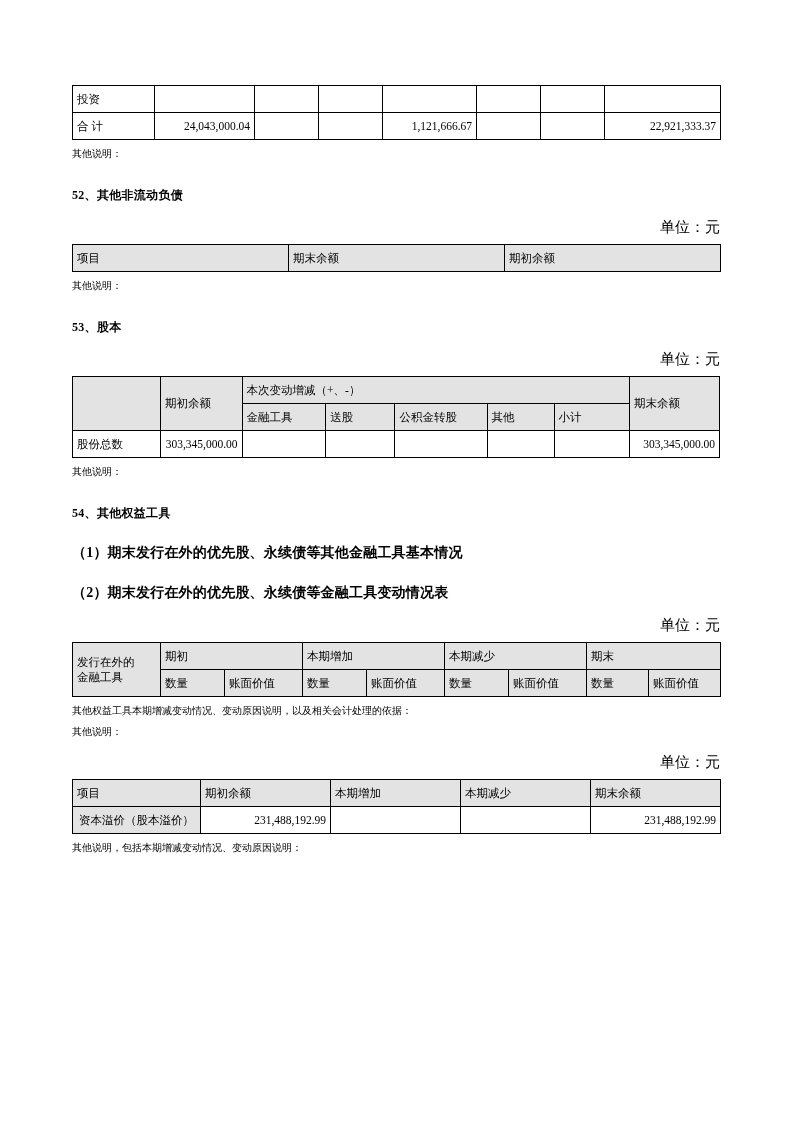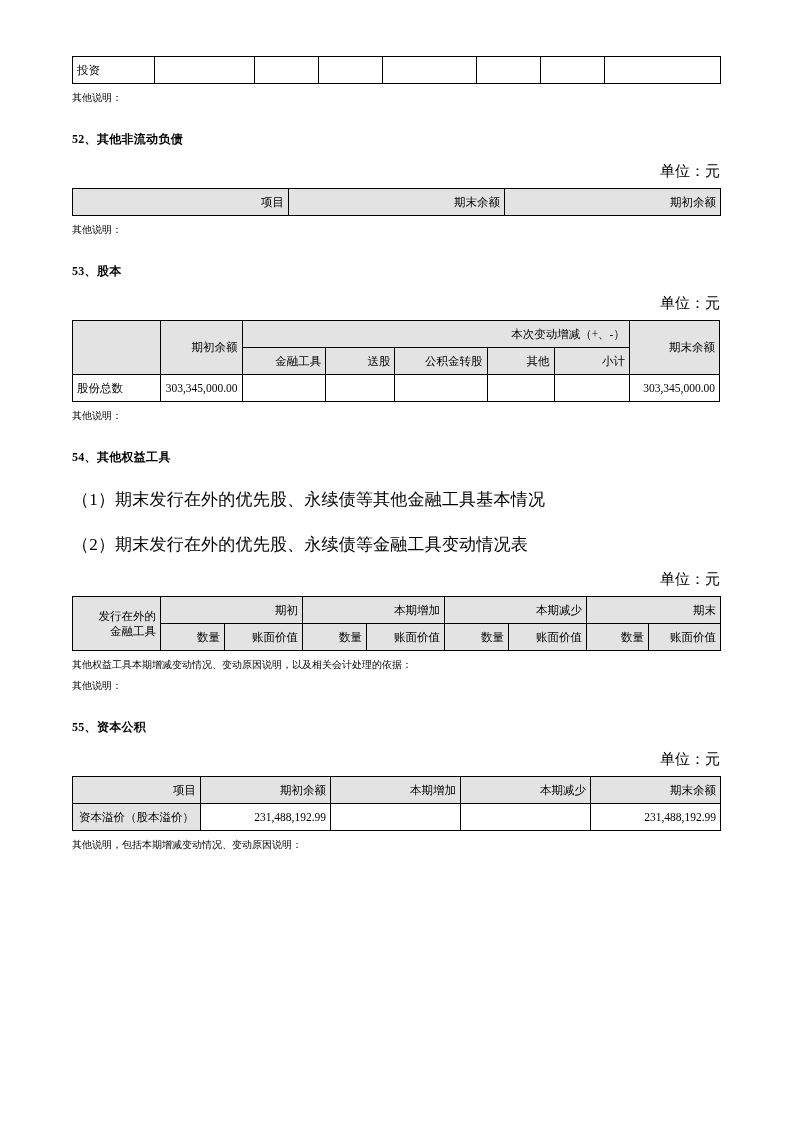--- a/index.html
+++ b/index.html
@@ -12,42 +12,42 @@
     height: 1122px;
     font-family: "Liberation Serif", "DejaVu Serif", serif;
     color: #000000;
     position: relative;
     overflow: hidden;
   }
   .page {
     box-sizing: border-box;
     width: 793px;
     height: 880px;
-    padding: 56px 72px 0 72px;
+    padding: 85px 72px 0 72px;
     position: relative;
   }
   
   table.doc {
     border-collapse: collapse;
     width: 648px;
     table-layout: fixed;
   }
   table.doc td, table.doc th {
     border: 1px solid #000000;
     font-weight: normal;
     font-size: 11.5px;
     line-height: 1.25;
     padding: 5px 4px;
     height: 16px;
     vertical-align: middle;
     word-break: break-all;
   }
   .hdr {
     background: #e3e3e3;
-    text-align: right;
+    text-align: left;
   }
   .lbl {
     background: #e3e3e3;
     text-align: center;
     padding-left: 5px;
   }
   .num {
     text-align: right;
     padding-right: 5px;
     font-family: "Liberation Serif", serif;
@@ -55,22 +55,22 @@
   .lft { text-align: left; padding-left: 5px; }
 
   
   h2.sec {
     font-size: 12px;
     font-weight: bold;
     margin: 26px 0 10px 0;
     letter-spacing: 0.3px;
   }
   h3.sub {
-    font-size: 17px;
-    font-weight: normal;
+    font-size: 14px;
+    font-weight: bold;
     margin: 22px 0 8px 0;
     letter-spacing: 0.2px;
   }
   p.note {
     font-size: 10px;
     margin: 7px 0 0 0;
     line-height: 1.4;
   }
   p.unit {
     font-size: 15px;
@@ -101,20 +101,30 @@
       <tbody>
           <tr>
         <td class="lft">投资</td>
         <td class="num"></td>
         <td class="num"></td>
         <td class="num"></td>
         <td class="num"></td>
         <td class="num"></td>
         <td class="num"></td>
         <td class="num"></td>
+      </tr>
+      <tr>
+        <td class="lft">合  计</td>
+        <td class="num">24,043,000.04</td>
+        <td class="num"></td>
+        <td class="num"></td>
+        <td class="num">1,121,666.67</td>
+        <td class="num"></td>
+        <td class="num"></td>
+        <td class="num">22,921,333.37</td>
       </tr>
     </tbody>
       </table>
   </div>
   <p class="note">其他说明：</p>
 
   <h2 class="sec">52、其他非流动负债</h2>
   <p class="unit">单位：元</p>
   <div class="tbl-wrap">
     <table class="doc">
@@ -214,21 +224,20 @@
         <td class="hdr">账面价值</td>
         <td class="hdr">数量</td>
         <td class="hdr">账面价值</td>
       </tr>
     </tbody>
       </table>
   </div>
   <p class="note">其他权益工具本期增减变动情况、变动原因说明，以及相关会计处理的依据：</p>
   <p class="note">其他说明：</p>
 
-  <h2 class="sec">55、资本公积</h2>
   <p class="unit">单位：元</p>
   <div class="tbl-wrap">
     <table class="doc">
       <colgroup>
         <col style="width:128px">
         <col style="width:130px">
         <col style="width:130px">
         <col style="width:130px">
         <col style="width:130px">
       </colgroup>

